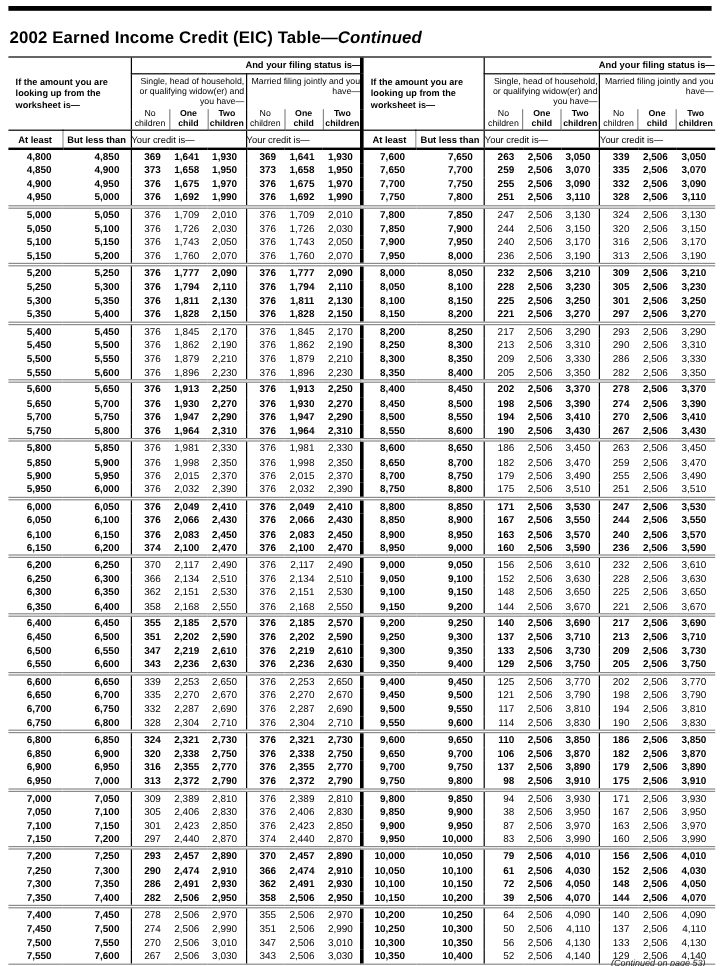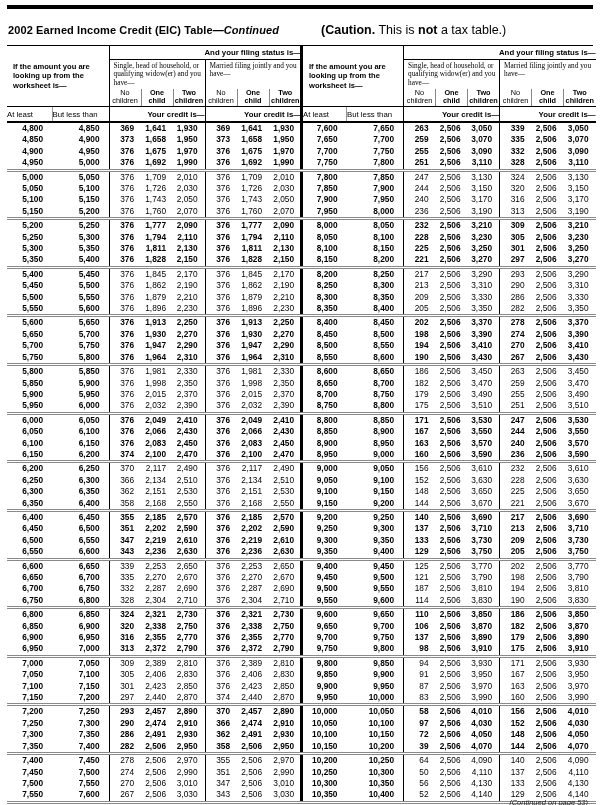--- a/index.html
+++ b/index.html
@@ -4,21 +4,21 @@
 <style>
   * { margin: 0; padding: 0; box-sizing: border-box; }
   html, body { background: #fff; }
   body {
     width: 600px; height: 805px; overflow: hidden; position: relative;
     font-family: "Liberation Sans", sans-serif; color: #000;
   }
   .page { padding: 0 7px; }
   .top-rule { height: 4px; background: #000; margin-top: 5px; }
   .title-row { display: flex; align-items: baseline; margin: 14px 1px 8px 1px; white-space: nowrap; }
-  .doc-title { font-size: 11px; font-weight: bold; letter-spacing: 0.1px; }
+  .doc-title { font-size: 14px; font-weight: bold; letter-spacing: 0.1px; }
   .doc-title .cont { font-style: italic; }
   .caution { font-size: 12.5px; margin-left: 42px; }
   .caution b { font-weight: bold; }
 
   .panels { display: flex; border-top: 1.5px solid #000; }
   .panel { width: 50%; }
   .panel.right table { border-left: 3px solid #000; }
 
   table.eic { width: 100%; border-collapse: collapse; table-layout: fixed; }
   col.c-al { width: 45px; }
@@ -29,29 +29,29 @@
   th.amt-head {
     font-size: 7.6px; font-weight: bold; text-align: left;
     padding: 2px 2px 2px 6px; line-height: 9.5px; vertical-align: middle;
     border-bottom: 1px solid #000;
   }
   th.fs {
     font-size: 7.8px; font-weight: bold; text-align: right; height: 13px;
     border-bottom: 1px solid #000;
   }
   th.grp {
-    font-size: 7.3px; text-align: left; padding: 2px 1px 1px 4px; line-height: 8.8px;
-    vertical-align: top; height: 29px; font-family: Liberation Serif, serif;
+    font-size: 7.3px; text-align: right; padding: 2px 1px 1px 4px; line-height: 8.8px;
+    vertical-align: top; height: 29px;
   }
   th.kid { font-size: 7.3px; line-height: 8.3px; text-align: center; vertical-align: bottom; padding-bottom: 1px; height: 18px; border-bottom: 1px solid #000; }
   th.kid.sep { border-left: 1px solid #888; font-weight: bold; }
   tr.sub th { font-size: 7.8px; height: 15px; border-bottom: 2.5px solid #000; }
-  th.al, th.bl { font-weight: normal; text-align: left; }
+  th.al, th.bl { font-weight: bold; text-align: center; }
   th.bl { border-left: 1px solid #999; }
-  th.ci { font-weight: bold; text-align: right; }
+  th.ci { font-weight: normal; text-align: left; }
 
   .gs { border-left: 1px solid #000; }
   .gm { border-left: 1.5px solid #000; }
 
   tbody td {
     font-size: 8.3px; height: 11.4px; line-height: 11.4px;
     text-align: right; white-space: nowrap; overflow: hidden;
   }
   tbody td.amt { font-weight: bold; padding-right: 9px; }
   tbody td.credit { padding-right: 7px; }
@@ -65,21 +65,20 @@
   }
 </style>
 </head>
 <body>
 
 <div class="page">
   <div class="top-rule"></div>
 
   <div class="title-row">
     <div class="doc-title"><span>2002 Earned Income Credit (EIC) Table</span><span class="cont">—Continued</span></div>
-    <div class="caution"><b>(Caution.</b><span> This is </span><b>not</b><span> a tax table.)</span></div>
   </div>
 
   <div class="panels">
 
     <div class="panel left">
       <table class="eic">
         <colgroup>
             <col class="c-al">
             <col class="c-bl">
             <col class="c-n">
@@ -1091,21 +1090,21 @@
               <td class="credit gs">121</td>
               <td class="credit">2,506</td>
               <td class="credit">3,790</td>
               <td class="credit gm">198</td>
               <td class="credit">2,506</td>
               <td class="credit">3,790</td>
             </tr>
             <tr>
               <td class="amt">9,500</td>
               <td class="amt">9,550</td>
-              <td class="credit gs">187</td>
+              <td class="credit gs">117</td>
               <td class="credit">2,506</td>
               <td class="credit">3,810</td>
               <td class="credit gm">194</td>
               <td class="credit">2,506</td>
               <td class="credit">3,810</td>
             </tr>
             <tr>
               <td class="amt">9,550</td>
               <td class="amt">9,600</td>
               <td class="credit gs">114</td>
@@ -1161,21 +1160,21 @@
               <td class="credit gs">94</td>
               <td class="credit">2,506</td>
               <td class="credit">3,930</td>
               <td class="credit gm">171</td>
               <td class="credit">2,506</td>
               <td class="credit">3,930</td>
             </tr>
             <tr>
               <td class="amt">9,850</td>
               <td class="amt">9,900</td>
-              <td class="credit gs">91</td>
+              <td class="credit gs">38</td>
               <td class="credit">2,506</td>
               <td class="credit">3,950</td>
               <td class="credit gm">167</td>
               <td class="credit">2,506</td>
               <td class="credit">3,950</td>
             </tr>
             <tr>
               <td class="amt">9,900</td>
               <td class="amt">9,950</td>
               <td class="credit gs">87</td>
@@ -1191,31 +1190,31 @@
               <td class="credit gs">83</td>
               <td class="credit">2,506</td>
               <td class="credit">3,990</td>
               <td class="credit gm">160</td>
               <td class="credit">2,506</td>
               <td class="credit">3,990</td>
             </tr>
             <tr class="bold-block block-start">
               <td class="amt">10,000</td>
               <td class="amt">10,050</td>
-              <td class="credit gs">58</td>
+              <td class="credit gs">79</td>
               <td class="credit">2,506</td>
               <td class="credit">4,010</td>
               <td class="credit gm">156</td>
               <td class="credit">2,506</td>
               <td class="credit">4,010</td>
             </tr>
             <tr class="bold-block">
               <td class="amt">10,050</td>
               <td class="amt">10,100</td>
-              <td class="credit gs">97</td>
+              <td class="credit gs">61</td>
               <td class="credit">2,506</td>
               <td class="credit">4,030</td>
               <td class="credit gm">152</td>
               <td class="credit">2,506</td>
               <td class="credit">4,030</td>
             </tr>
             <tr class="bold-block">
               <td class="amt">10,100</td>
               <td class="amt">10,150</td>
               <td class="credit gs">72</td>

